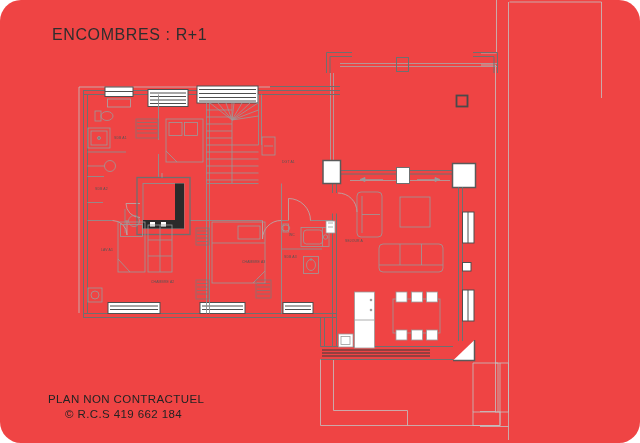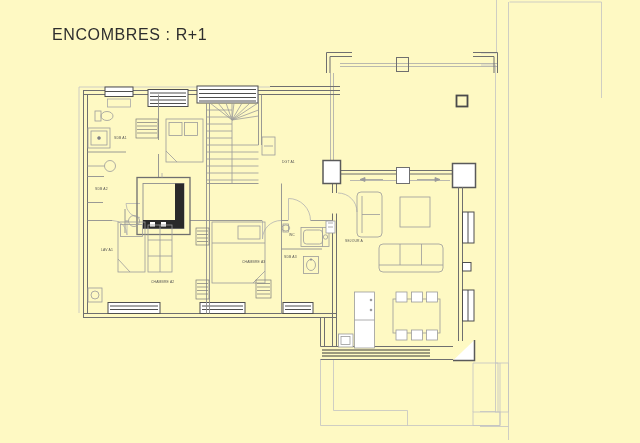--- a/index.html
+++ b/index.html
@@ -1,17 +1,17 @@
 <!DOCTYPE html>
 <html><head>
 <meta charset="utf-8">
 <style>
   html,body{margin:0;padding:0;background:#ffffff;}
-  .page{position:relative;width:640px;height:443px;background:#fef9c3;overflow:hidden;
-        font-family:"Liberation Sans",sans-serif;}
+  .page{position:relative;width:640px;height:443px;background:#ef4444;overflow:hidden;
+        font-family:"Liberation Sans",sans-serif;border-radius:21px;}
   .plan-title{position:absolute;left:52px;top:26px;font-size:16px;font-weight:500;
         color:#2e2e2e;letter-spacing:.6px;}
   .footer{position:absolute;left:48px;top:392px;font-size:11.5px;color:#232323;
         letter-spacing:.4px;line-height:14.5px;}
   .footer .l2{padding-left:17px;}
   svg{position:absolute;left:0;top:0;}
   
   .ln-f{stroke:#c3c3c3;stroke-width:.8;fill:none;}
   .ln-t{stroke:#a8a8a8;stroke-width:.8;fill:none;}
   .ln-w{stroke:#6f6f6f;stroke-width:1;fill:none;}
@@ -289,14 +289,18 @@
       <text class="lbl" x="101" y="251">LAV A1</text>
       <text class="lbl" x="282" y="163">DGT A1</text>
       <text class="lbl" x="151" y="283">CHAMBRE A2</text>
       <text class="lbl" x="242" y="263">CHAMBRE A3</text>
       <text class="lbl" x="289" y="236">WC</text>
       <text class="lbl" x="284" y="258">SDB A3</text>
       <text class="lbl" x="345" y="241.5">SEJOUR A</text>
     </g>
   </svg>
 
+  <div class="footer">
+    <div class="l1">PLAN NON CONTRACTUEL</div>
+    <div class="l2">© R.C.S 419 662 184</div>
+  </div>
 
 </div>
 
 </body></html>

